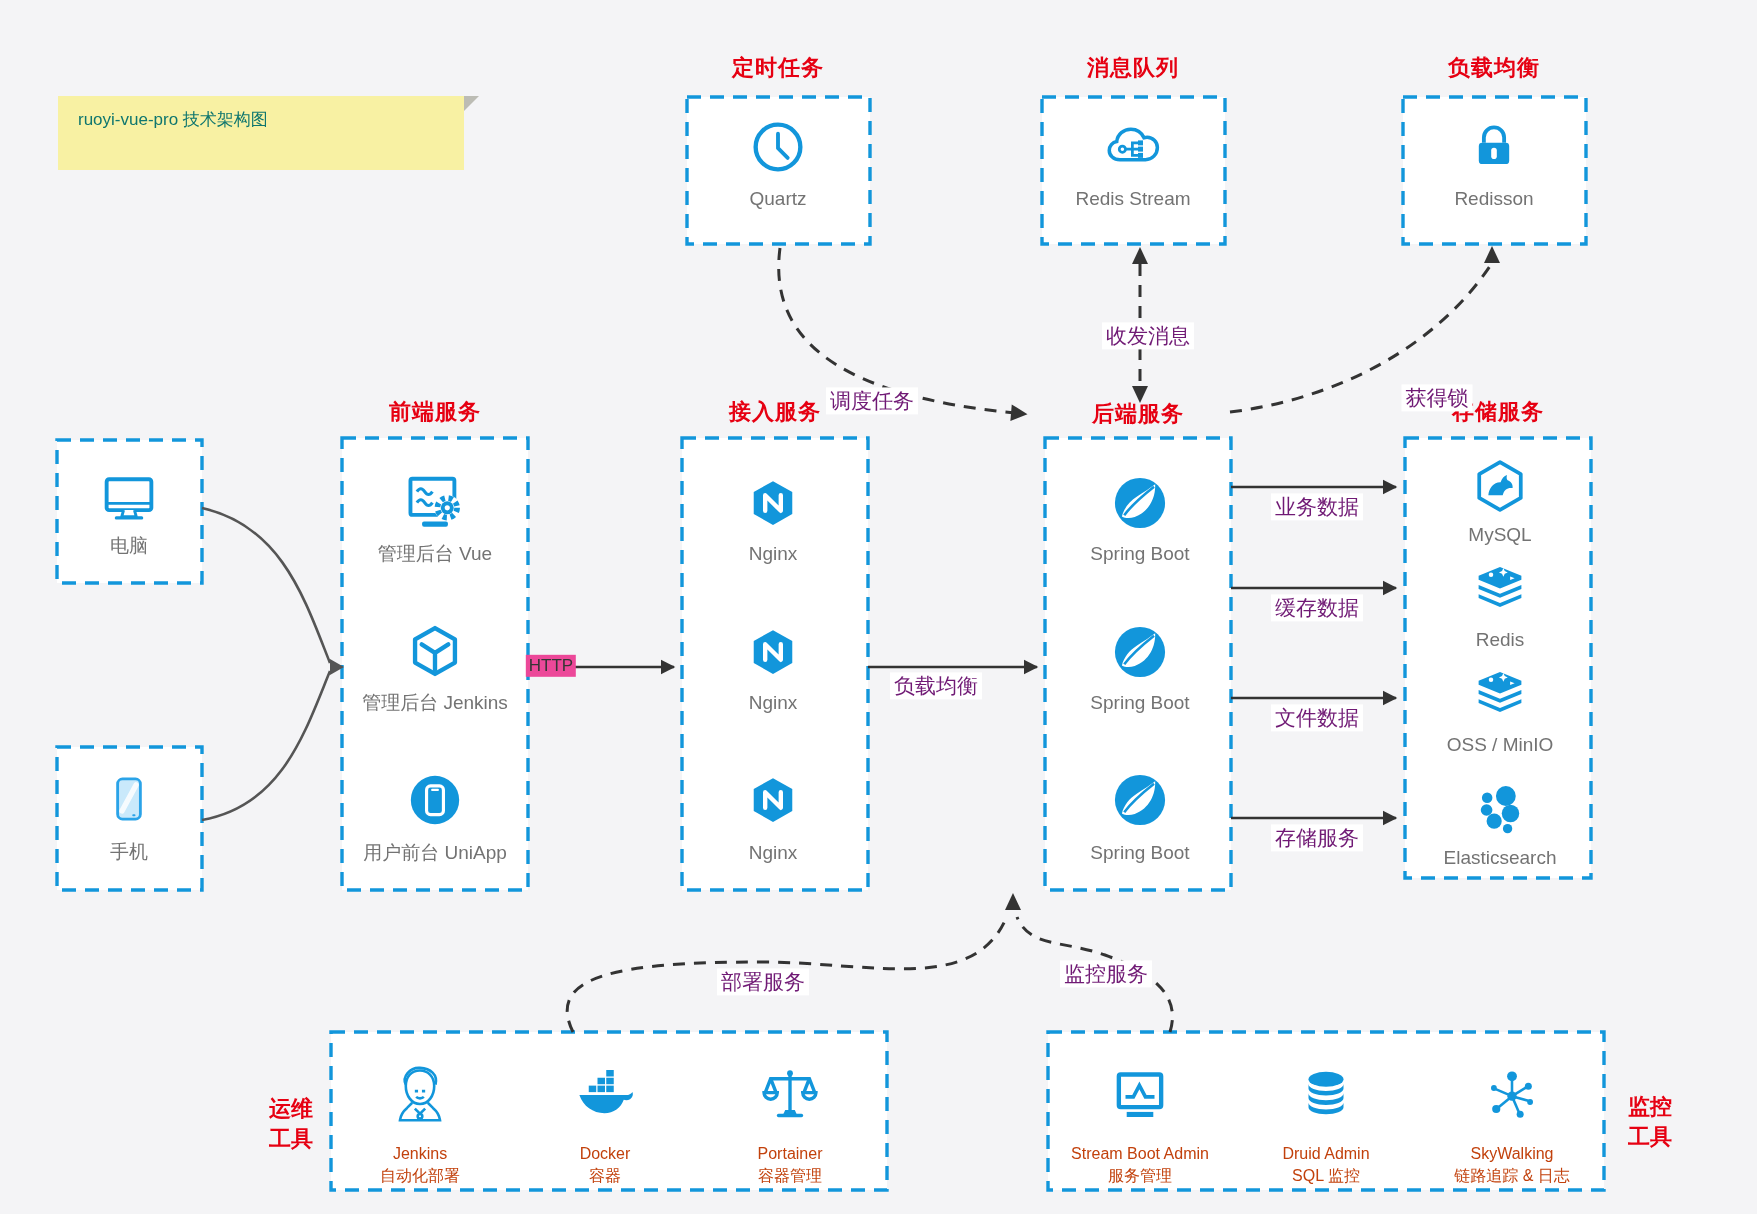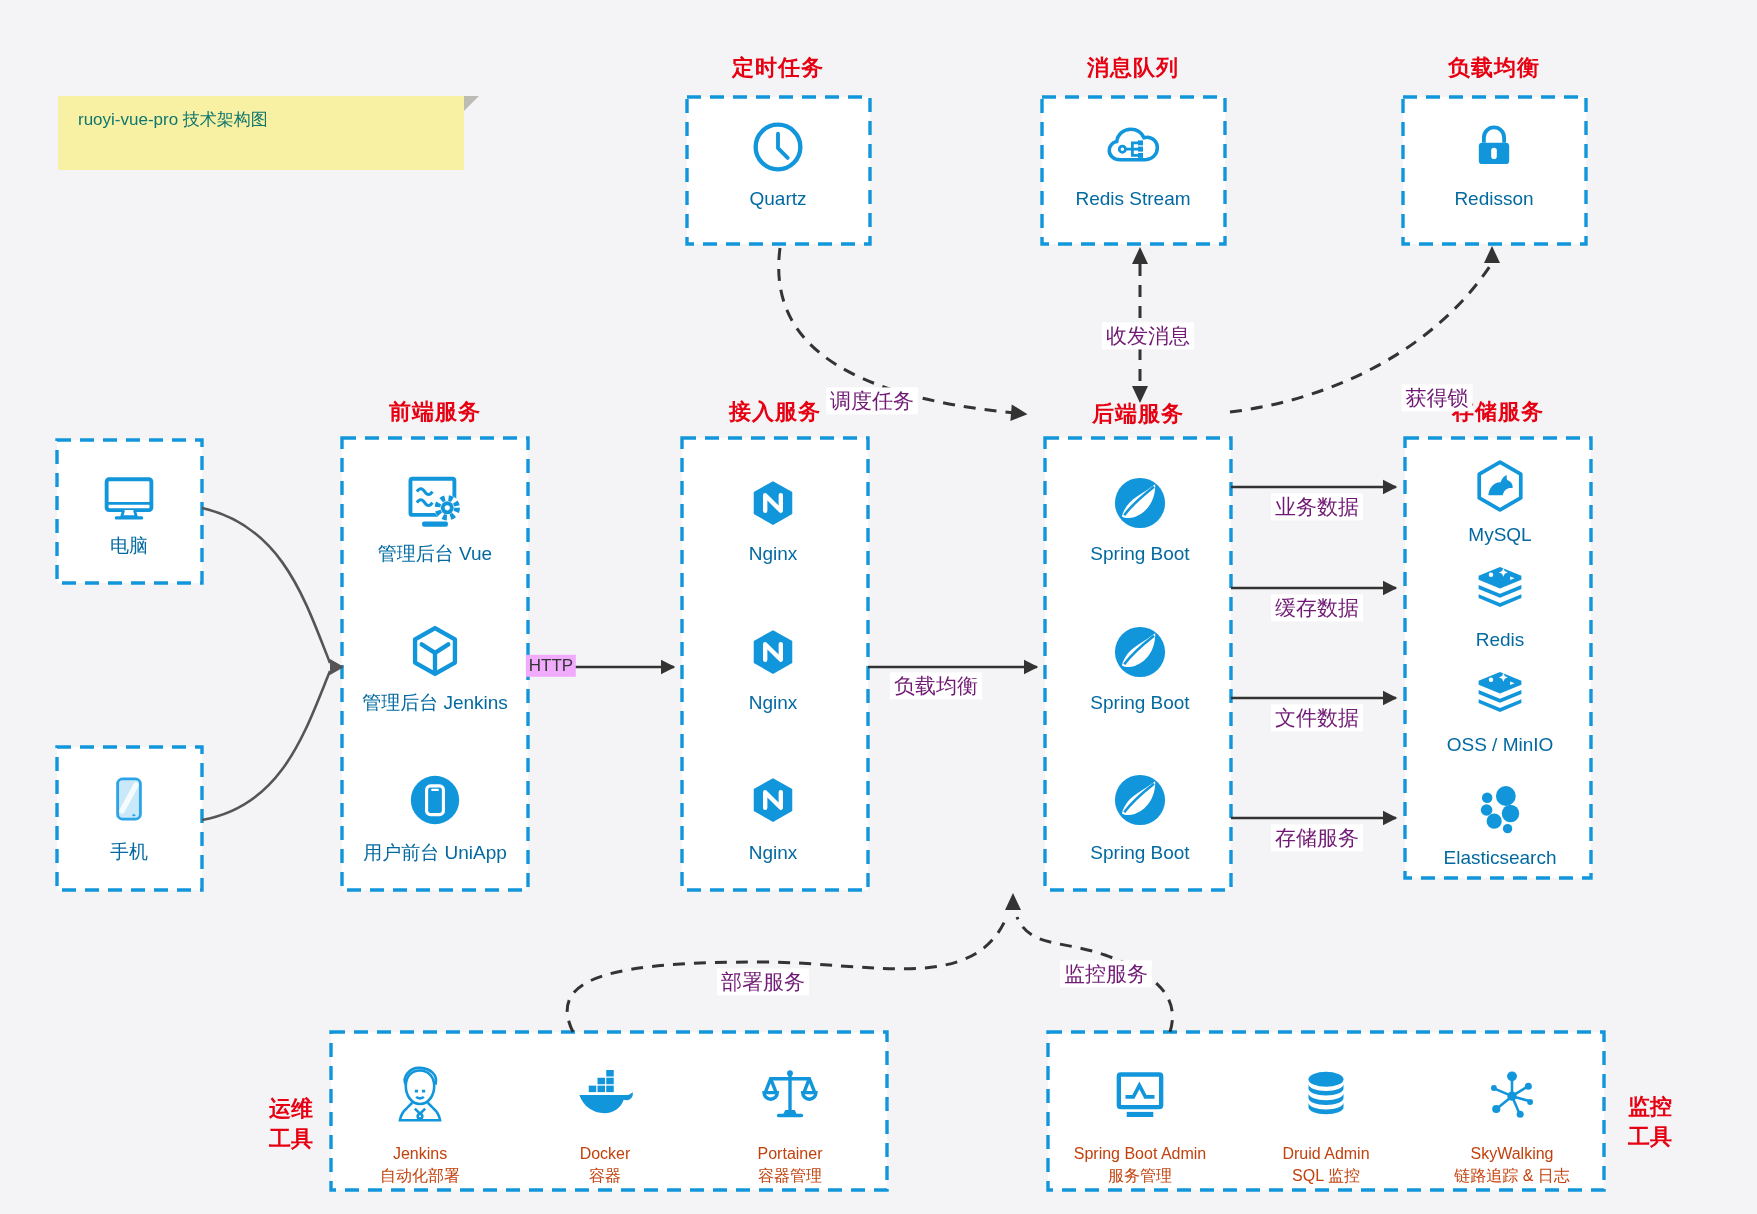--- a/index.html
+++ b/index.html
@@ -2,24 +2,24 @@
 <html><head>
 <meta charset="utf-8">
 <style>
   html,body{margin:0;padding:0;background:#f4f4f6;}
   .canvas{position:relative;width:1757px;height:1214px;background:#f4f4f6;
           font-family:"Liberation Sans","DejaVu Sans",sans-serif;overflow:hidden;}
   .abs{position:absolute;}
   .ctr{position:absolute;transform:translate(-50%,-50%);white-space:nowrap;text-align:center;}
   .sec{font-size:22px;font-weight:700;color:#e60012;letter-spacing:1px;}
   .sec2{font-size:22px;font-weight:700;color:#e60012;line-height:1.35;text-align:center;}
-  .nlab{font-size:19px;color:#0369a1;}
+  .nlab{font-size:19px;color:#737373;}
   .nlab2{font-size:16px;color:#c2410c;line-height:1.4;}
   .elab{font-size:21px;color:#701a75;background:#ffffff;padding:1px 4px;line-height:1.2;margin-top:20px;}
-  .elab-sm{font-size:17px;color:#353535;background:#f0abfc;padding:1px 3px;line-height:1.2;}
+  .elab-sm{font-size:17px;color:#353535;background:#ec4899;padding:1px 3px;line-height:1.2;}
   .icon{position:absolute;transform:translate(-50%,-50%);line-height:0;}
   .note{position:absolute;left:58px;top:96px;width:406px;height:74px;background:#f8f1a3;
         box-sizing:border-box;padding:10px 12px 0 20px;font-size:17px;color:#0f766e;line-height:1.6;}
   .note .fold{position:absolute;top:0;right:-15px;width:0;height:0;
         border-top:15px solid #bcbcb4;border-right:15px solid transparent;}
 </style>
 </head>
 <body>
 
 <div class="canvas">
@@ -349,21 +349,21 @@
       </svg></div>
   <div class="ctr nlab2" style="left:790px;top:1165px">
     <div>Portainer</div>
     <div>容器管理</div>
   </div>
 
   <div class="icon" style="left:1140px;top:1095px;"><svg width="58" height="58">
         <use href="#sym-sba"></use>
       </svg></div>
   <div class="ctr nlab2" style="left:1140px;top:1165px">
-    <div>Spring Boot Admin</div>
+    <div>Stream Boot Admin</div>
     <div>服务管理</div>
   </div>
   <div class="icon" style="left:1326px;top:1095px;"><svg width="56" height="56">
         <use href="#sym-druid"></use>
       </svg></div>
   <div class="ctr nlab2" style="left:1326px;top:1165px">
     <div>Druid Admin</div>
     <div>SQL 监控</div>
   </div>
   <div class="icon" style="left:1512px;top:1095px;"><svg width="56" height="56">

